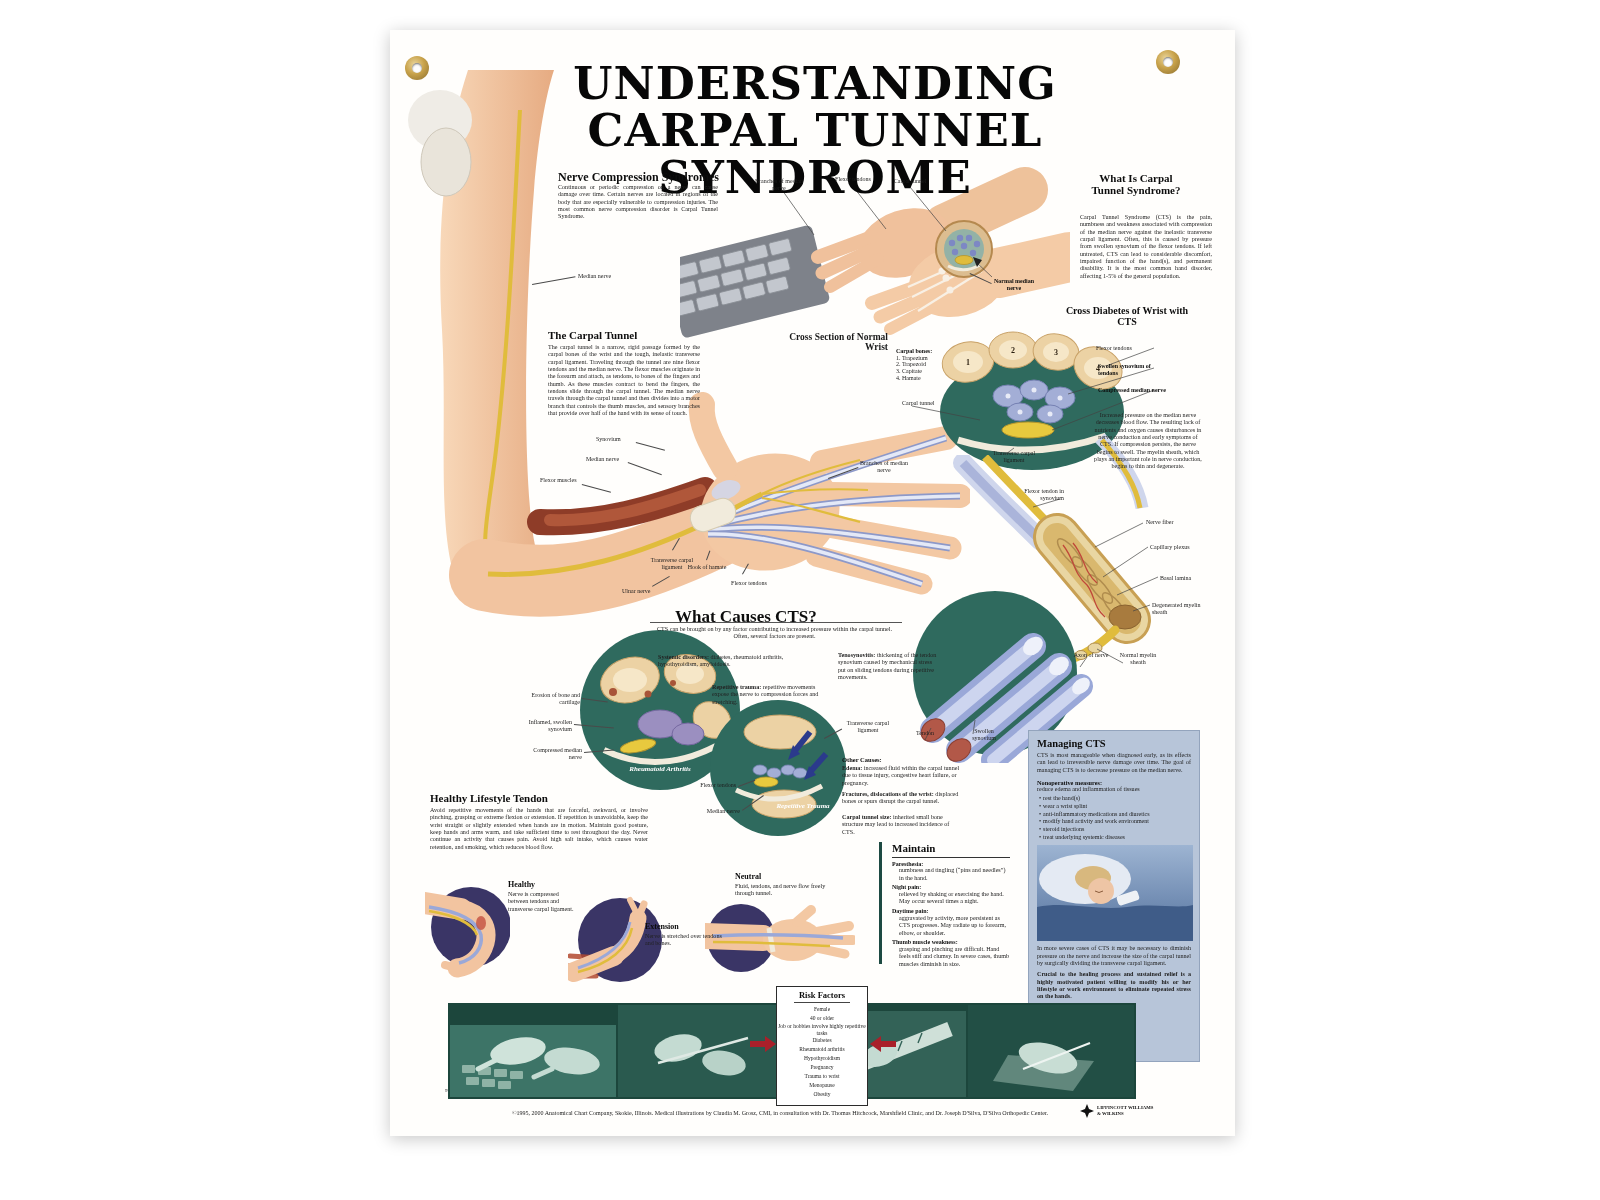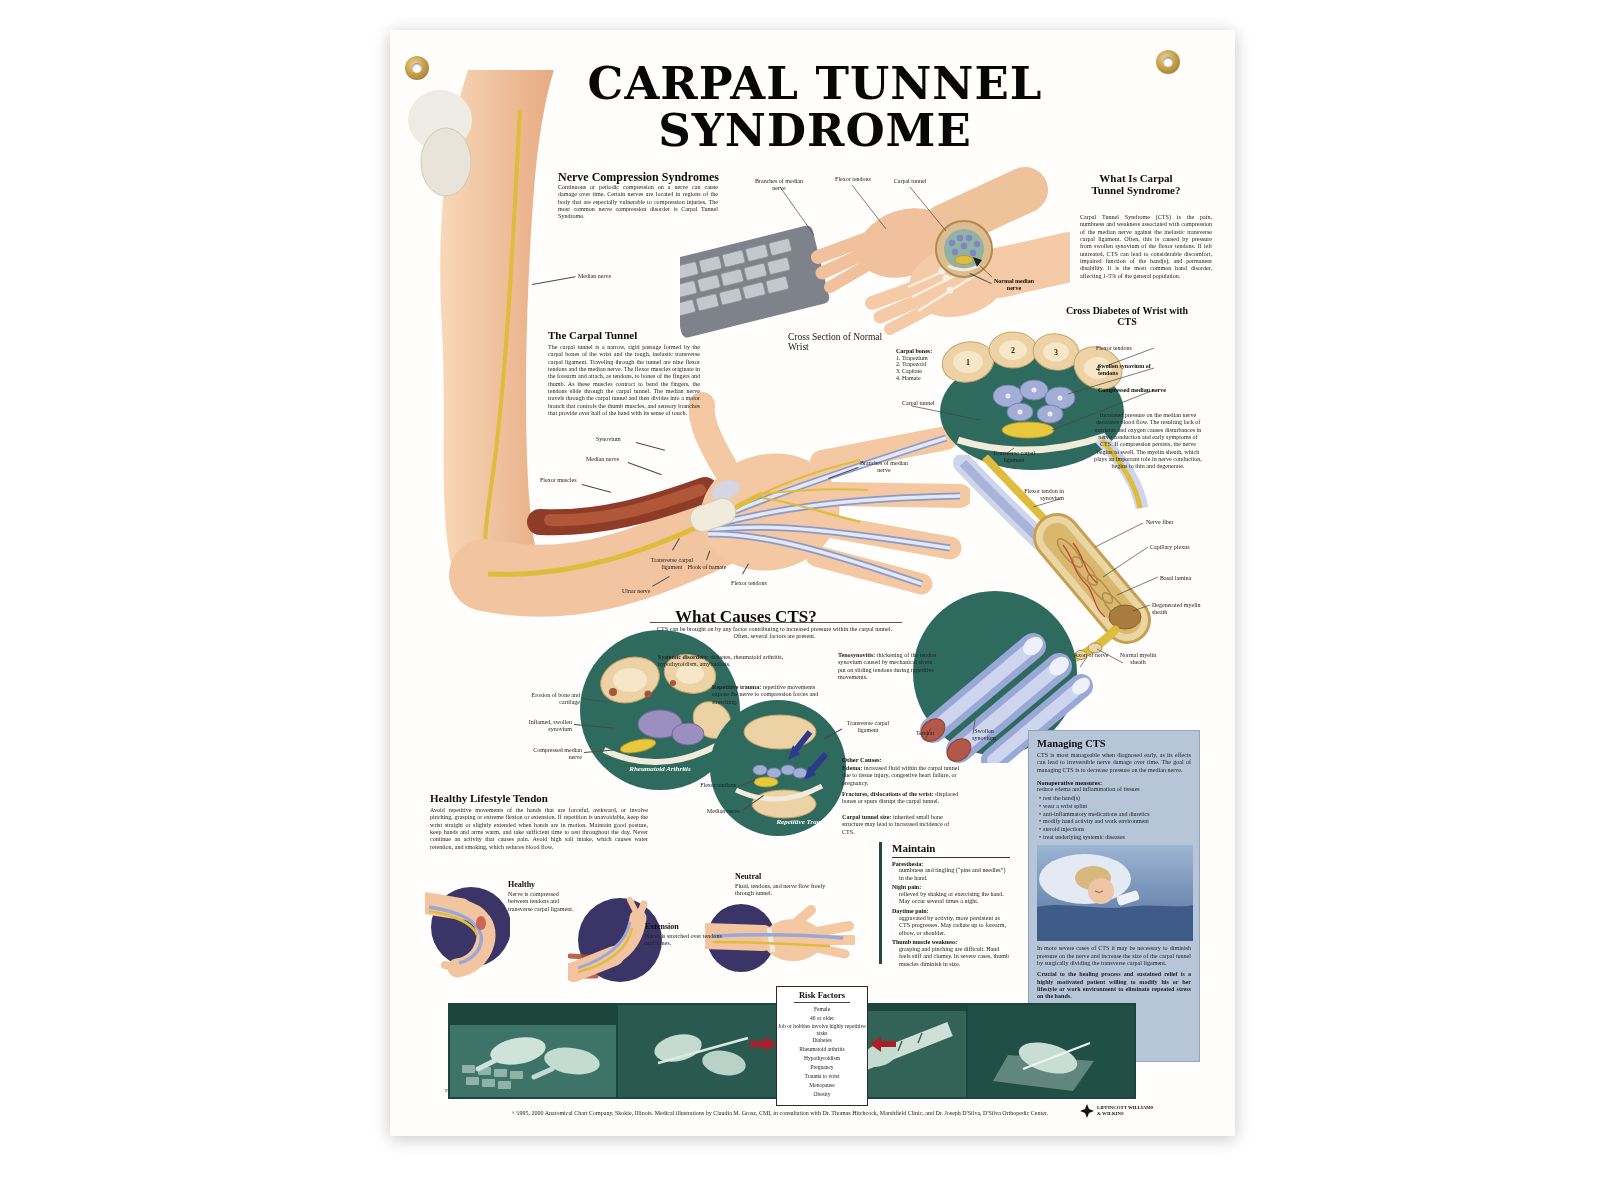--- a/index.html
+++ b/index.html
@@ -6,21 +6,21 @@
   html,body{width:1600px;height:1200px;background:#ffffff;overflow:hidden;}
   body{font-family:"Liberation Serif","DejaVu Serif",serif;color:#1a1a1a;position:relative;}
   #poster{position:absolute;left:390px;top:30px;width:845px;height:1106px;background:#fffefc;
           box-shadow:0 3px 16px rgba(0,0,0,0.22);}
   .abs{position:absolute;}
   .h{font-weight:bold;color:#0d0d0d;line-height:1.05;}
   .b{font-size:6.1px;line-height:1.2;color:#222;text-align:justify;}
   .bc{text-align:center;}
   .lbl{font-size:6px;line-height:1.12;color:#1d1d1d;}
   .lblb{font-size:6px;line-height:1.12;color:#0d0d0d;font-weight:bold;}
-  .cap{font-weight:normal;text-align:left;line-height:1.1;}
+  .cap{font-weight:bold;text-align:right;line-height:1.1;}
   .wcap{color:#fff;font-style:italic;font-weight:bold;font-size:7px;text-align:center;line-height:1.15;}
   .ln{position:absolute;width:20px;height:0;border-top:0.7px solid #4a4a4a;transform-origin:0 0;}
   .term{font-weight:bold;}
   .grommet{position:absolute;width:24px;height:24px;border-radius:50%;
            background:radial-gradient(circle at 40% 35%, #e9d49a 0%, #c8a24a 45%, #8a6d2f 100%);}
   .grommet:after{content:"";position:absolute;left:7px;top:7px;width:10px;height:10px;border-radius:50%;
            background:#fdfdfd;box-shadow:inset 0 1px 2px rgba(0,0,0,0.55);}
   .title{text-align:center;font-weight:bold;color:#070707;letter-spacing:1px;}
   .title div{font-size:45px;line-height:47px;font-family:"DejaVu Serif","Liberation Serif",serif;}
   .rule{border-top:0.8px solid #333;}
@@ -335,20 +335,21 @@
   <div class="ln" style="left:352px;top:544px;width:12px;transform:rotate(-60deg);"></div>
   <div class="ln" style="left:438px;top:448px;width:32px;transform:rotate(-20deg);"></div>
   <div class="ln" style="left:192px;top:668px;width:26px;transform:rotate(8deg);"></div>
   <div class="ln" style="left:184px;top:694px;width:40px;transform:rotate(5deg);"></div>
   <div class="ln" style="left:194px;top:722px;width:30px;transform:rotate(-5deg);"></div>
   <div class="ln" style="left:348px;top:756px;width:18px;transform:rotate(-20deg);"></div>
   <div class="ln" style="left:352px;top:780px;width:26px;transform:rotate(-35deg);"></div>
   <div class="ln" style="left:434px;top:708px;width:20px;transform:rotate(-28deg);"></div>
 
   <div class="abs title" style="left:60px;top:30px;width:730px;">
+    <div>UNDERSTANDING</div>
     <div>CARPAL TUNNEL SYNDROME</div>
   </div>
 
   <div class="abs h" style="left:168px;top:141px;font-size:12px;">Nerve Compression Syndromes</div>
   <div class="abs b" style="left:168px;top:154px;width:160px;">Continuous or periodic compression on a nerve can cause damage over time. Certain nerves are located in regions of the body that are especially vulnerable to compression injuries. The most common nerve compression disorder is Carpal Tunnel Syndrome.</div>
 
   <div class="abs lbl" style="left:188px;top:243px;">Median nerve</div>
 
   <div class="abs lbl bc" style="left:360px;top:148px;width:58px;">Branches of median nerve</div>
   <div class="abs lbl bc" style="left:440px;top:146px;width:46px;">Flexor tendons</div>
@@ -428,21 +429,21 @@
   </div>
 
   <div class="abs lbl" style="left:128px;top:662px;width:62px;text-align:right;">Erosion of bone and cartilage</div>
   <div class="abs lbl" style="left:120px;top:689px;width:62px;text-align:right;">Inflamed, swollen synovium</div>
   <div class="abs lbl" style="left:130px;top:717px;width:62px;text-align:right;">Compressed median nerve</div>
   <div class="abs wcap" style="left:225px;top:735px;width:90px;">Rheumatoid Arthritis</div>
 
   <div class="abs lbl" style="left:304px;top:752px;width:42px;text-align:right;">Flexor tendons</div>
   <div class="abs lbl" style="left:308px;top:778px;width:42px;text-align:right;">Median nerve</div>
   <div class="abs lbl bc" style="left:450px;top:690px;width:56px;">Transverse carpal ligament</div>
-  <div class="abs wcap" style="left:382px;top:788px;width:62px;">Repetitive Trauma</div>
+  <div class="abs wcap" style="left:382px;top:772px;width:62px;">Repetitive Trauma</div>
 
   <div class="abs lbl" style="left:526px;top:700px;">Tendon</div>
   <div class="abs lbl bc" style="left:572px;top:698px;width:44px;">Swollen synovium</div>
 
   <div class="abs h" style="left:40px;top:763px;font-size:11px;">Healthy Lifestyle Tendon</div>
   <div class="abs b" style="left:40px;top:777px;width:218px;">Avoid repetitive movements of the hands that are forceful, awkward, or involve pinching, grasping or extreme flexion or extension. If repetition is unavoidable, keep the wrist straight or slightly extended when hands are in motion. Maintain good posture, keep hands and arms warm, and take sufficient time to rest throughout the day. Never continue an activity that causes pain. Avoid high salt intake, which causes water retention, and smoking, which reduces blood flow.</div>
 
   <div class="abs h" style="left:118px;top:851px;font-size:8px;">Healthy</div>
   <div class="abs b" style="left:118px;top:861px;width:72px;text-align:left;">Nerve is compressed between tendons and transverse carpal ligament.</div>
   <div class="abs h" style="left:255px;top:893px;font-size:8px;">Extension</div>

